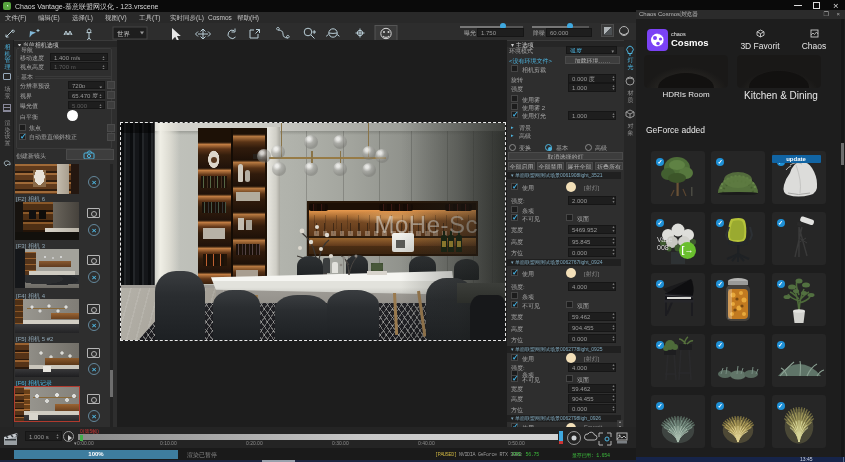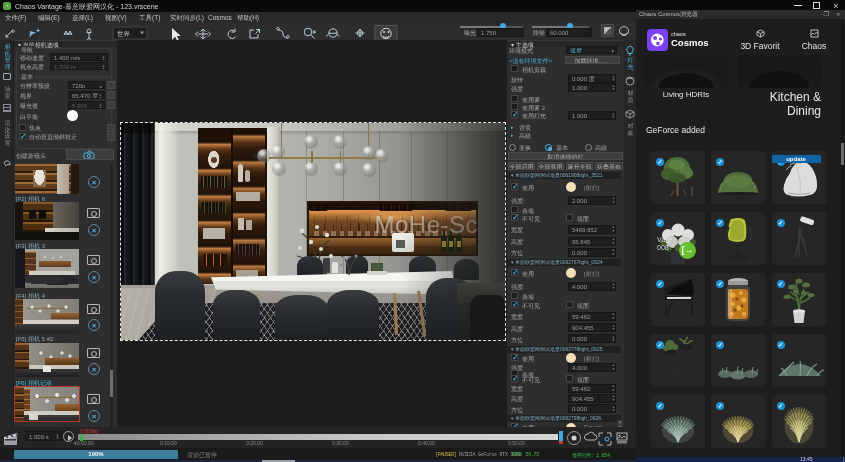--- a/index.html
+++ b/index.html
@@ -621,22 +621,22 @@
         <rect x="1" y="1" width="7" height="7" fill="none" stroke="#ccc" stroke-width=".9"></rect>
         <path d="M1 6 l2 -2 1.5 1.5 2 -2.5 1.5 2" fill="none" stroke="#ccc" stroke-width=".8"></path>
       </svg>
     <div class="ab" style="left:148px;top:22px;width:60px;text-align:center;color:#e4e4e4;font-size:8.5px">Chaos</div>
     <div class="ab" style="left:8px;top:36px;width:84px;height:33px;border-radius:4px;background:radial-gradient(ellipse 60px 40px at 50% 120%,#2e2c28 30%,#1a1918 70%);overflow:hidden">
       <div class="ab" style="left:14px;top:18px;width:56px;height:30px;border-radius:50%;background:#121110"></div>
       </div>
     <div class="ab" style="left:101px;top:36px;width:84px;height:33px;border-radius:4px;background:radial-gradient(ellipse 60px 40px at 50% 130%,#2b2a27 30%,#191817 70%);overflow:hidden">
       <div class="ab" style="left:12px;top:16px;width:60px;height:32px;border-radius:50%;background:#121110"></div>
       </div>
-    <div class="ab" style="left:8px;top:71px;width:84px;text-align:center;color:#e8e8e8;font-size:8px">Living HDRIs</div>
-    <div class="ab" style="left:101px;top:71px;width:84px;text-align:right;color:#e8e8e8;font-size:12px">Kitchen &amp; Dining</div>
+    <div class="ab" style="left:8px;top:71px;width:84px;text-align:center;color:#e8e8e8;font-size:8px">HDRIs Room</div>
+    <div class="ab" style="left:108px;top:71px;width:84px;text-align:left;color:#e8e8e8;font-size:10px">Kitchen &amp; Dining</div>
     <div class="ab" style="left:10px;top:106px;color:#e8e8e8;font-size:8.5px">GeForce added</div>
     <div class="tile" style="left:15px;top:131.5px"><svg width="54" height="53">
 <rect x="25.5" y="28" width="2.2" height="17" fill="#6a5236"></rect>
           <path d="M20 45 l3 -6 m12 6 l-3 -7" stroke="#5a4530" stroke-width="1.2" fill="none"></path>
 <g fill="#4e6e38">
             <ellipse cx="26" cy="17" rx="13" ry="11"></ellipse>
             <ellipse cx="17" cy="23" rx="7" ry="6" fill="#425f30"></ellipse>
             <ellipse cx="35" cy="22" rx="7" ry="6" fill="#57783e"></ellipse>
             <ellipse cx="26" cy="27" rx="9" ry="5" fill="#3c5529"></ellipse>
           </g>

